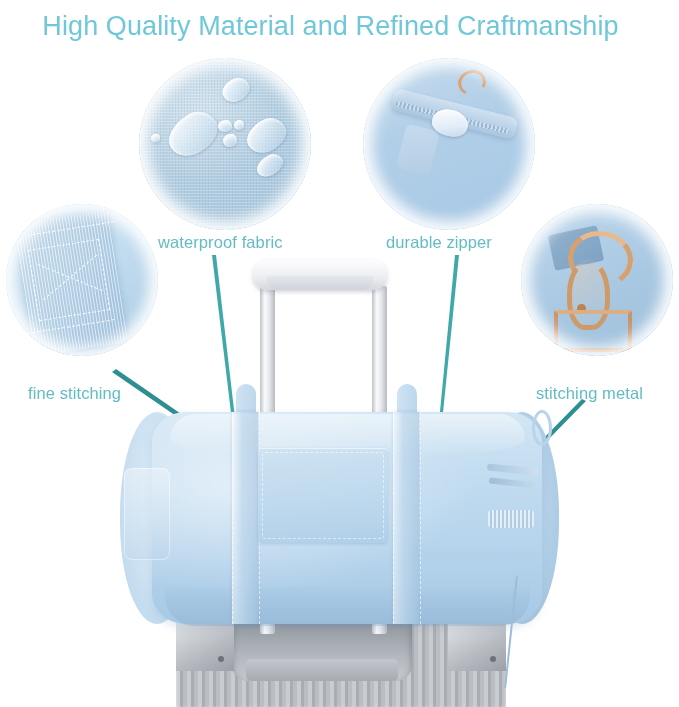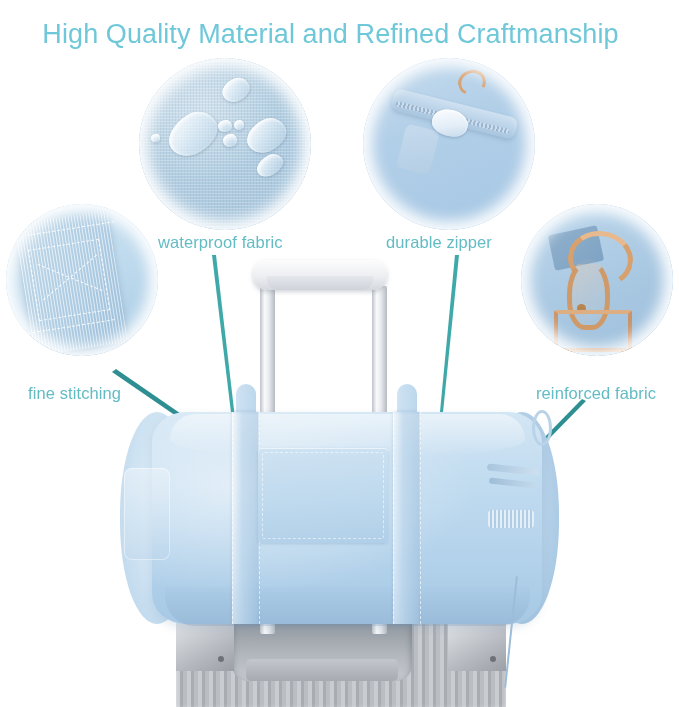--- a/index.html
+++ b/index.html
@@ -2,21 +2,21 @@
 <html><head>
 <meta charset="utf-8">
 <style>
   html,body{margin:0;padding:0;background:#ffffff;}
   body{width:679px;height:707px;overflow:hidden;
        font-family:"Liberation Sans","DejaVu Sans",sans-serif;}
   #stage{position:relative;width:679px;height:707px;background:#fff;overflow:hidden;}
 
   
   .title{
-    position:absolute;left:0;top:16px;width:661px;height:36px;
+    position:absolute;left:0;top:8px;width:661px;height:36px;
     display:flex;align-items:center;justify-content:center;
     font-size:27px;font-weight:400;letter-spacing:.1px;
     color:#6fc8d9;white-space:nowrap;
   }
 
   
   .label{
     position:absolute;font-size:16.5px;font-weight:400;
     color:#63bcc4;white-space:nowrap;letter-spacing:.1px;
   }
@@ -298,15 +298,15 @@
     <div class="end-zip2"></div>
     <div class="end-grab"></div>
     <div class="hang-cord"></div>
 
     <div class="side-pocket"></div>
   </div>
 
   <div class="label" id="lbl-waterproof">waterproof fabric</div>
   <div class="label" id="lbl-zipper">durable zipper</div>
   <div class="label" id="lbl-stitch">fine stitching</div>
-  <div class="label" id="lbl-metal">reinforced fabric</div>
+  <div class="label" id="lbl-metal">stitching metal</div>
 
 </div>
 
 </body></html>

